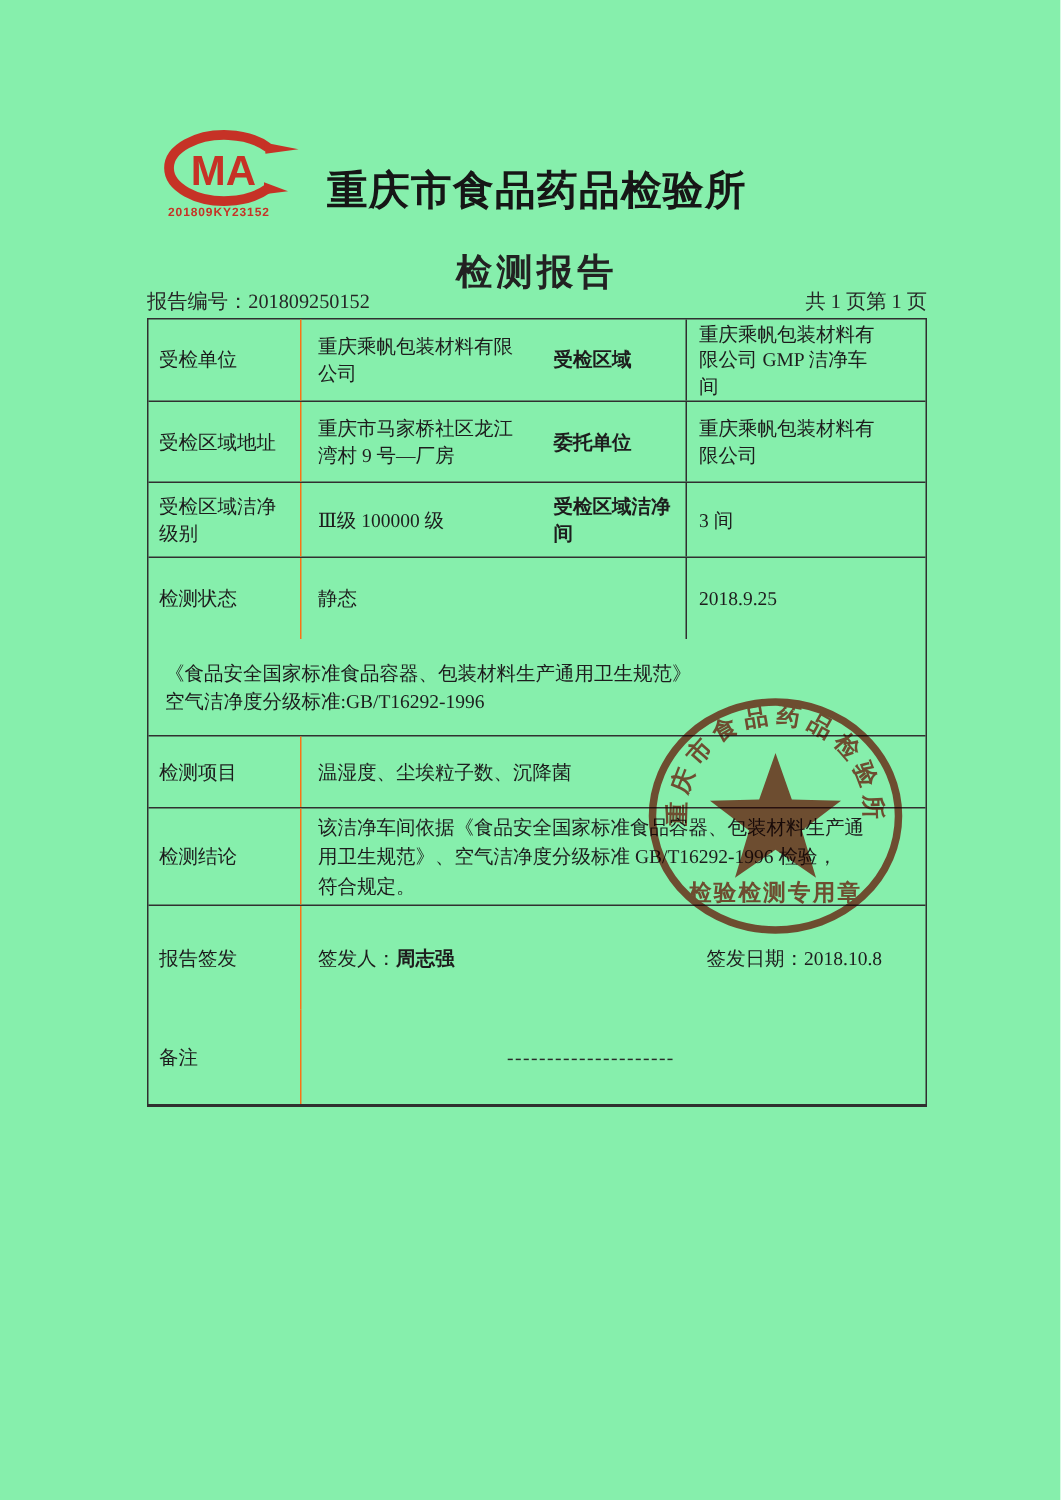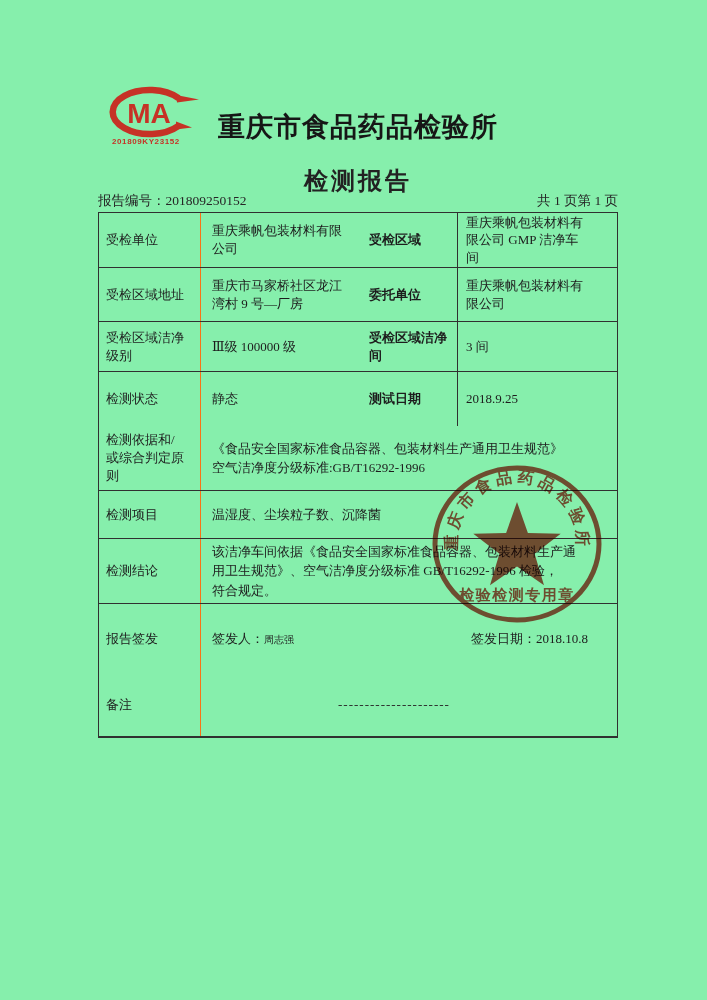--- a/index.html
+++ b/index.html
@@ -29,21 +29,21 @@
   .c1{width:102px;border-right:1px solid #f97316;display:flex;align-items:center;
     padding:2px 4px 2px 7px;}
   .c2{width:257px;border-right:1px solid #303030;display:flex;}
   .val{width:168px;display:flex;align-items:center;padding-left:11px;box-sizing:border-box;}
   .lbl2{flex:1;display:flex;align-items:center;font-weight:bold;}
   .c4{flex:1;display:flex;align-items:center;padding:2px 4px 2px 8px;line-height:17.5px;}
   .c2m{flex:1;display:flex;align-items:center;padding-left:11px;position:relative;
     line-height:19.5px;}
   .ml{white-space:pre-line;}
   .iss{position:absolute;left:11px;top:50%;transform:translateY(-50%);}
-  .iss b{font-weight:normal;font-size:10px;}
+  .iss b{font-weight:bold;font-size:13px;}
   .idate{position:absolute;left:270px;top:50%;transform:translateY(-50%);}
   .dashes{margin-left:126px;letter-spacing:1px;color:#2a2a2a;}
   
   .seal{position:absolute;left:431px;top:464px;width:172px;height:160px;
     opacity:.88;mix-blend-mode:multiply;pointer-events:none;}
   .seal-arc-text{font-size:16px;font-weight:bold;letter-spacing:4.5px;
     font-family:"Liberation Serif","DejaVu Serif",serif;}
   .seal-cap{font-size:15px;font-weight:bold;letter-spacing:1.5px;
     font-family:"Liberation Serif","DejaVu Serif",serif;}
   .logo-ma{font-family:"Liberation Sans","DejaVu Sans",sans-serif;font-weight:bold;}
@@ -106,29 +106,25 @@
         <div class="lbl2 ml">受检区域洁净
 间</div>
       </div>
       <div class="td c4 ml">3 间</div>
     </div>
 
     <div class="tr h4">
       <div class="td c1 ml">检测状态</div>
       <div class="td c2">
         <div class="val ml">静态</div>
-        <div class="lbl2 ml">测试日期</div>
       </div>
       <div class="td c4 ml">2018.9.25</div>
     </div>
 
     <div class="tr bb h5">
-      <div class="td c1 ml">检测依据和/
-或综合判定原
-则</div>
       <div class="td c2m ml">《食品安全国家标准食品容器、包装材料生产通用卫生规范》
 空气洁净度分级标准:GB/T16292-1996</div>
     </div>
 
     <div class="tr bb h6">
       <div class="td c1 ml">检测项目</div>
       <div class="td c2m ml">温湿度、尘埃粒子数、沉降菌</div>
     </div>
 
     <div class="tr bb h7">

